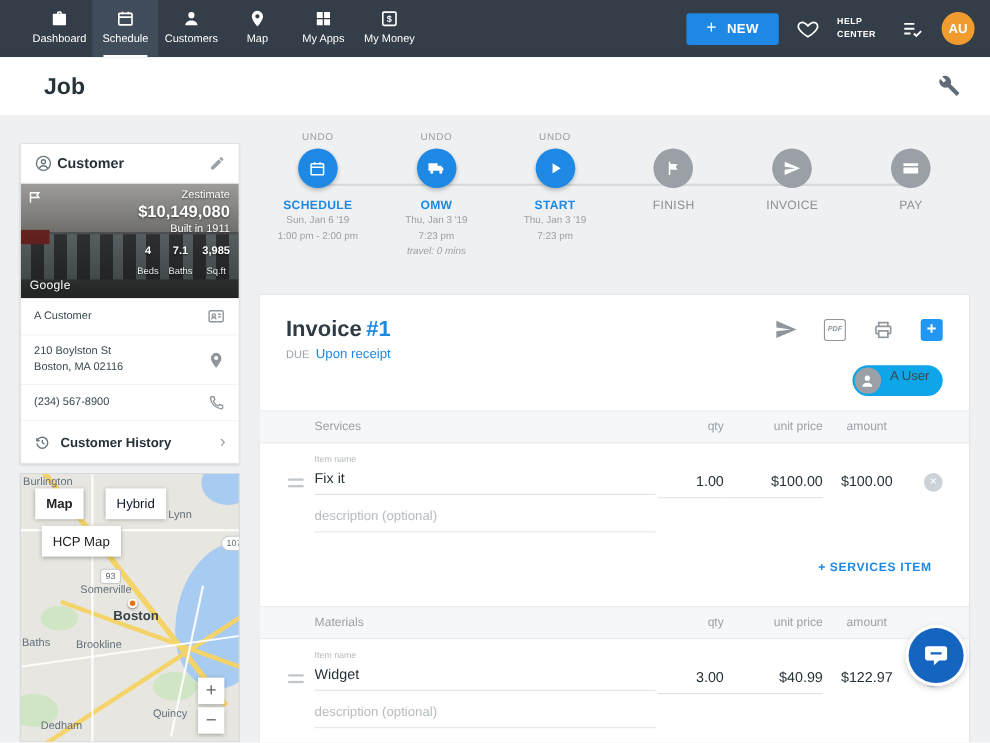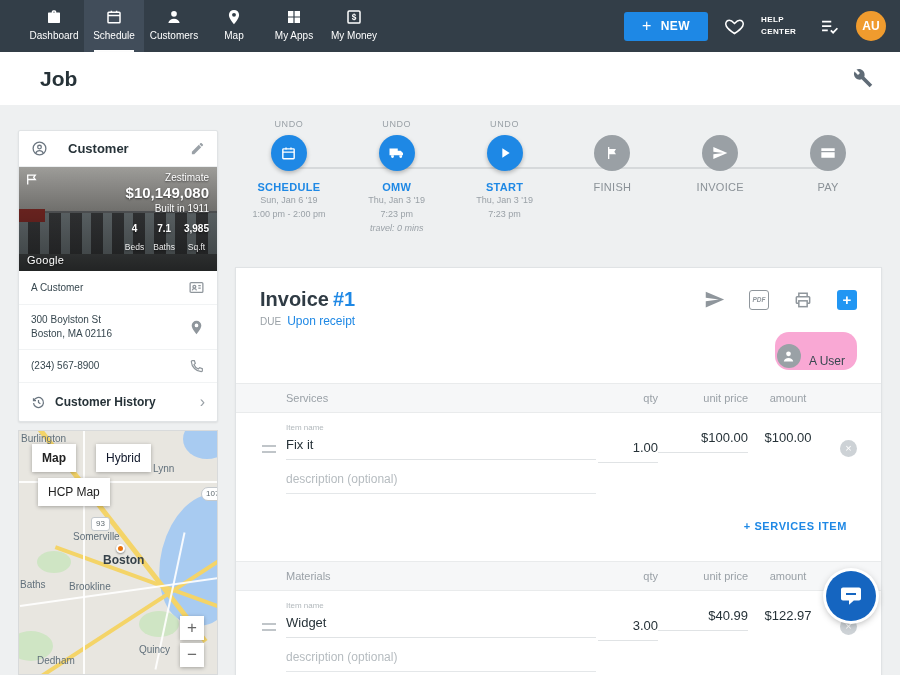--- a/index.html
+++ b/index.html
@@ -33,21 +33,21 @@
               padding:0 26px 0 40px;box-shadow:0 1px 3px rgba(0,0,0,.10)}
   .page-title{font-size:21px;font-weight:bold;color:#263238}
   .tools-ic{color:#5f6b76;cursor:pointer}
 
   
   .content{position:absolute;top:105px;left:0;width:900px;height:570px;background:#eef0f1;overflow:hidden}
 
   
   .cust-card{position:absolute;left:18px;top:25px;width:200px;background:#fff;
              border:1px solid #e0e3e5;border-radius:2px;box-shadow:0 1px 2px rgba(0,0,0,.08)}
-  .cust-head{height:36px;display:flex;align-items:center;gap:20px;padding:0 12px;border-bottom:1px solid #eceff0}
+  .cust-head{height:36px;display:flex;align-items:center;gap:4px;padding:0 12px;border-bottom:1px solid #eceff0}
   .cust-head .title{flex:1;font-size:13px;font-weight:bold;color:#263238}
   .cust-head .ic{color:#6b7680}
   .edit-ic{color:#9aa1a7;cursor:pointer}
   .prop-img{position:relative;height:104px;overflow:hidden;
             background:linear-gradient(180deg,#b3b2ae 0%,#9c9b97 42%,#6a6d6f 42%,#454849 100%)}
   .prop-img .windows{position:absolute;left:0;right:0;top:44%;bottom:16%;
             background:repeating-linear-gradient(90deg,#7e898d 0 9px,#393b3d 9px 21px);opacity:.85}
   .prop-img .awning{position:absolute;left:0;top:40%;width:26px;height:13px;background:#8e2f2a}
   .prop-img .shade{position:absolute;inset:0;background:linear-gradient(180deg,rgba(0,0,0,.12),rgba(0,0,0,.5))}
   .zest{position:absolute;top:5px;right:8px;text-align:right;color:#fff;text-shadow:0 1px 2px rgba(0,0,0,.6)}
@@ -134,43 +134,43 @@
   .inv-actions{display:flex;align-items:center;gap:24px;color:#8f969c}
   .inv-actions .ic{cursor:pointer;display:flex}
   .pdf-badge{width:20px;height:20px;border:1.5px solid #8f969c;border-radius:3px;display:flex;
              align-items:center;justify-content:center;font-size:6.5px;font-weight:bold;cursor:pointer}
   .addsq{width:20px;height:20px;background:#2196f3;border-radius:3px;color:#fff;font-size:15px;
          font-weight:bold;display:flex;align-items:center;justify-content:center;cursor:pointer}
   .due-row{margin-top:3px;display:flex;align-items:baseline;gap:6px}
   .due-label{font-size:10px;color:#9aa1a7}
   .due-value{font-size:12px;color:#1e88e5;cursor:pointer;text-decoration:none}
   .assignee-row{display:flex;justify-content:flex-end;margin-top:4px}
-  .chip{display:flex;align-items:flex-end;gap:8px;background:#f9a8d4;border-radius:14px;
-        padding:12px 12px 2px 2px;font-size:12px;color:#37474f;cursor:pointer}
+  .chip{display:flex;align-items:flex-start;gap:8px;background:#0ea5e9;border-radius:14px;
+        padding:2px 12px 2px 2px;font-size:12px;color:#37474f;cursor:pointer}
   .chip-avatar{width:24px;height:24px;border-radius:50%;background:#9aa1a6;display:flex;
                align-items:center;justify-content:center}
 
   .line-band{margin-top:13px;height:30px;background:#f6f7f8;border-top:1px solid #e9ebec;
              border-bottom:1px solid #e9ebec;display:flex;align-items:center;
              padding:0 24px 0 50px;font-size:11px;color:#9aa1a7}
   .band-label{flex:1}
   .colq{width:60px;text-align:right}
   .colu{width:90px;text-align:right}
   .cola{width:80px;text-align:center}
   .colsp{width:29px}
 
   .item-row{display:flex;align-items:flex-start;padding:10px 24px 0}
   .drag{width:14px;height:8px;border-top:2px solid #c0c5c9;border-bottom:2px solid #c0c5c9;
         margin:22px 10px 0 2px;cursor:grab;flex:none}
   .name-block{width:310px}
   .name-block label{display:block;font-size:8px;color:#b3b9bd;margin-bottom:3px}
   .name-block input{width:100%;border:none;border-bottom:1px solid #e0e3e5;font-size:13px;
                     color:#263238;padding:2px 0 7px;outline:none;font-family:Liberation Sans, sans-serif;background:transparent}
   .item-row .colq{margin-left:auto;margin-top:15px}
-  .item-row .colu,.item-row .cola{margin-top:5px}
+  .item-row .colu,.item-row .cola{margin-top:15px}
   .num{width:100%;border:none;border-bottom:1px solid #e0e3e5;font-size:13px;color:#263238;
        text-align:right;padding:2px 0 7px;outline:none;font-family:inherit;background:transparent}
   .amt{display:block;font-size:13px;color:#263238;padding:2px 0}
   .remove{width:17px;height:17px;border-radius:50%;background:#cdd2d6;color:#fff;font-size:11px;
           line-height:17px;text-align:center;margin:17px 0 0 12px;cursor:pointer;flex:none}
   .desc-row{padding:2px 24px 10px 50px}
   .desc-row input{width:310px;border:none;border-bottom:1px solid #e4e7e9;font-size:12px;
                   padding:7px 0;outline:none;font-family:inherit;background:transparent;color:#37474f}
   .desc-row input::placeholder{color:#b6bcc0}
   .add-row{text-align:right;padding:12px 34px 14px 0}
@@ -318,21 +318,21 @@
           <svg class="svg-ic" style="width:17px;height:17px" viewBox="0 0 24 24">
             <g fill="none" stroke="currentColor" stroke-width="1.8">
               <rect x="3" y="5" width="18" height="14" rx="1.5"></rect>
               <circle cx="9" cy="11" r="2"></circle>
               <path d="M6 16c.5-1.5 1.7-2.3 3-2.3s2.5.8 3 2.3M14.5 9.5H18M14.5 13h3.5"></path>
             </g>
           </svg>
         </span>
     </div>
     <div class="cust-row">
-      <span class="txt"><span>300 Boylston St</span><br><span>Boston, MA 02116</span></span>
+      <span class="txt"><span>210 Boylston St</span><br><span>Boston, MA 02116</span></span>
       <span class="row-ic">
           <svg class="svg-ic" style="width:17px;height:17px" viewBox="0 0 24 24">
             <path fill="currentColor" d="M12 2.5A6.8 6.8 0 0 0 5.2 9.3C5.2 14 12 21.5 12 21.5S18.8 14 18.8 9.3A6.8 6.8 0 0 0 12 2.5zm0 9.2a2.6 2.6 0 1 1 0-5.2 2.6 2.6 0 0 1 0 5.2z"></path>
           </svg>
         </span>
     </div>
     <div class="cust-row">
       <span class="txt">(234) 567-8900</span>
       <span class="row-ic">
           <svg class="svg-ic" style="width:16px;height:16px" viewBox="0 0 24 24">

